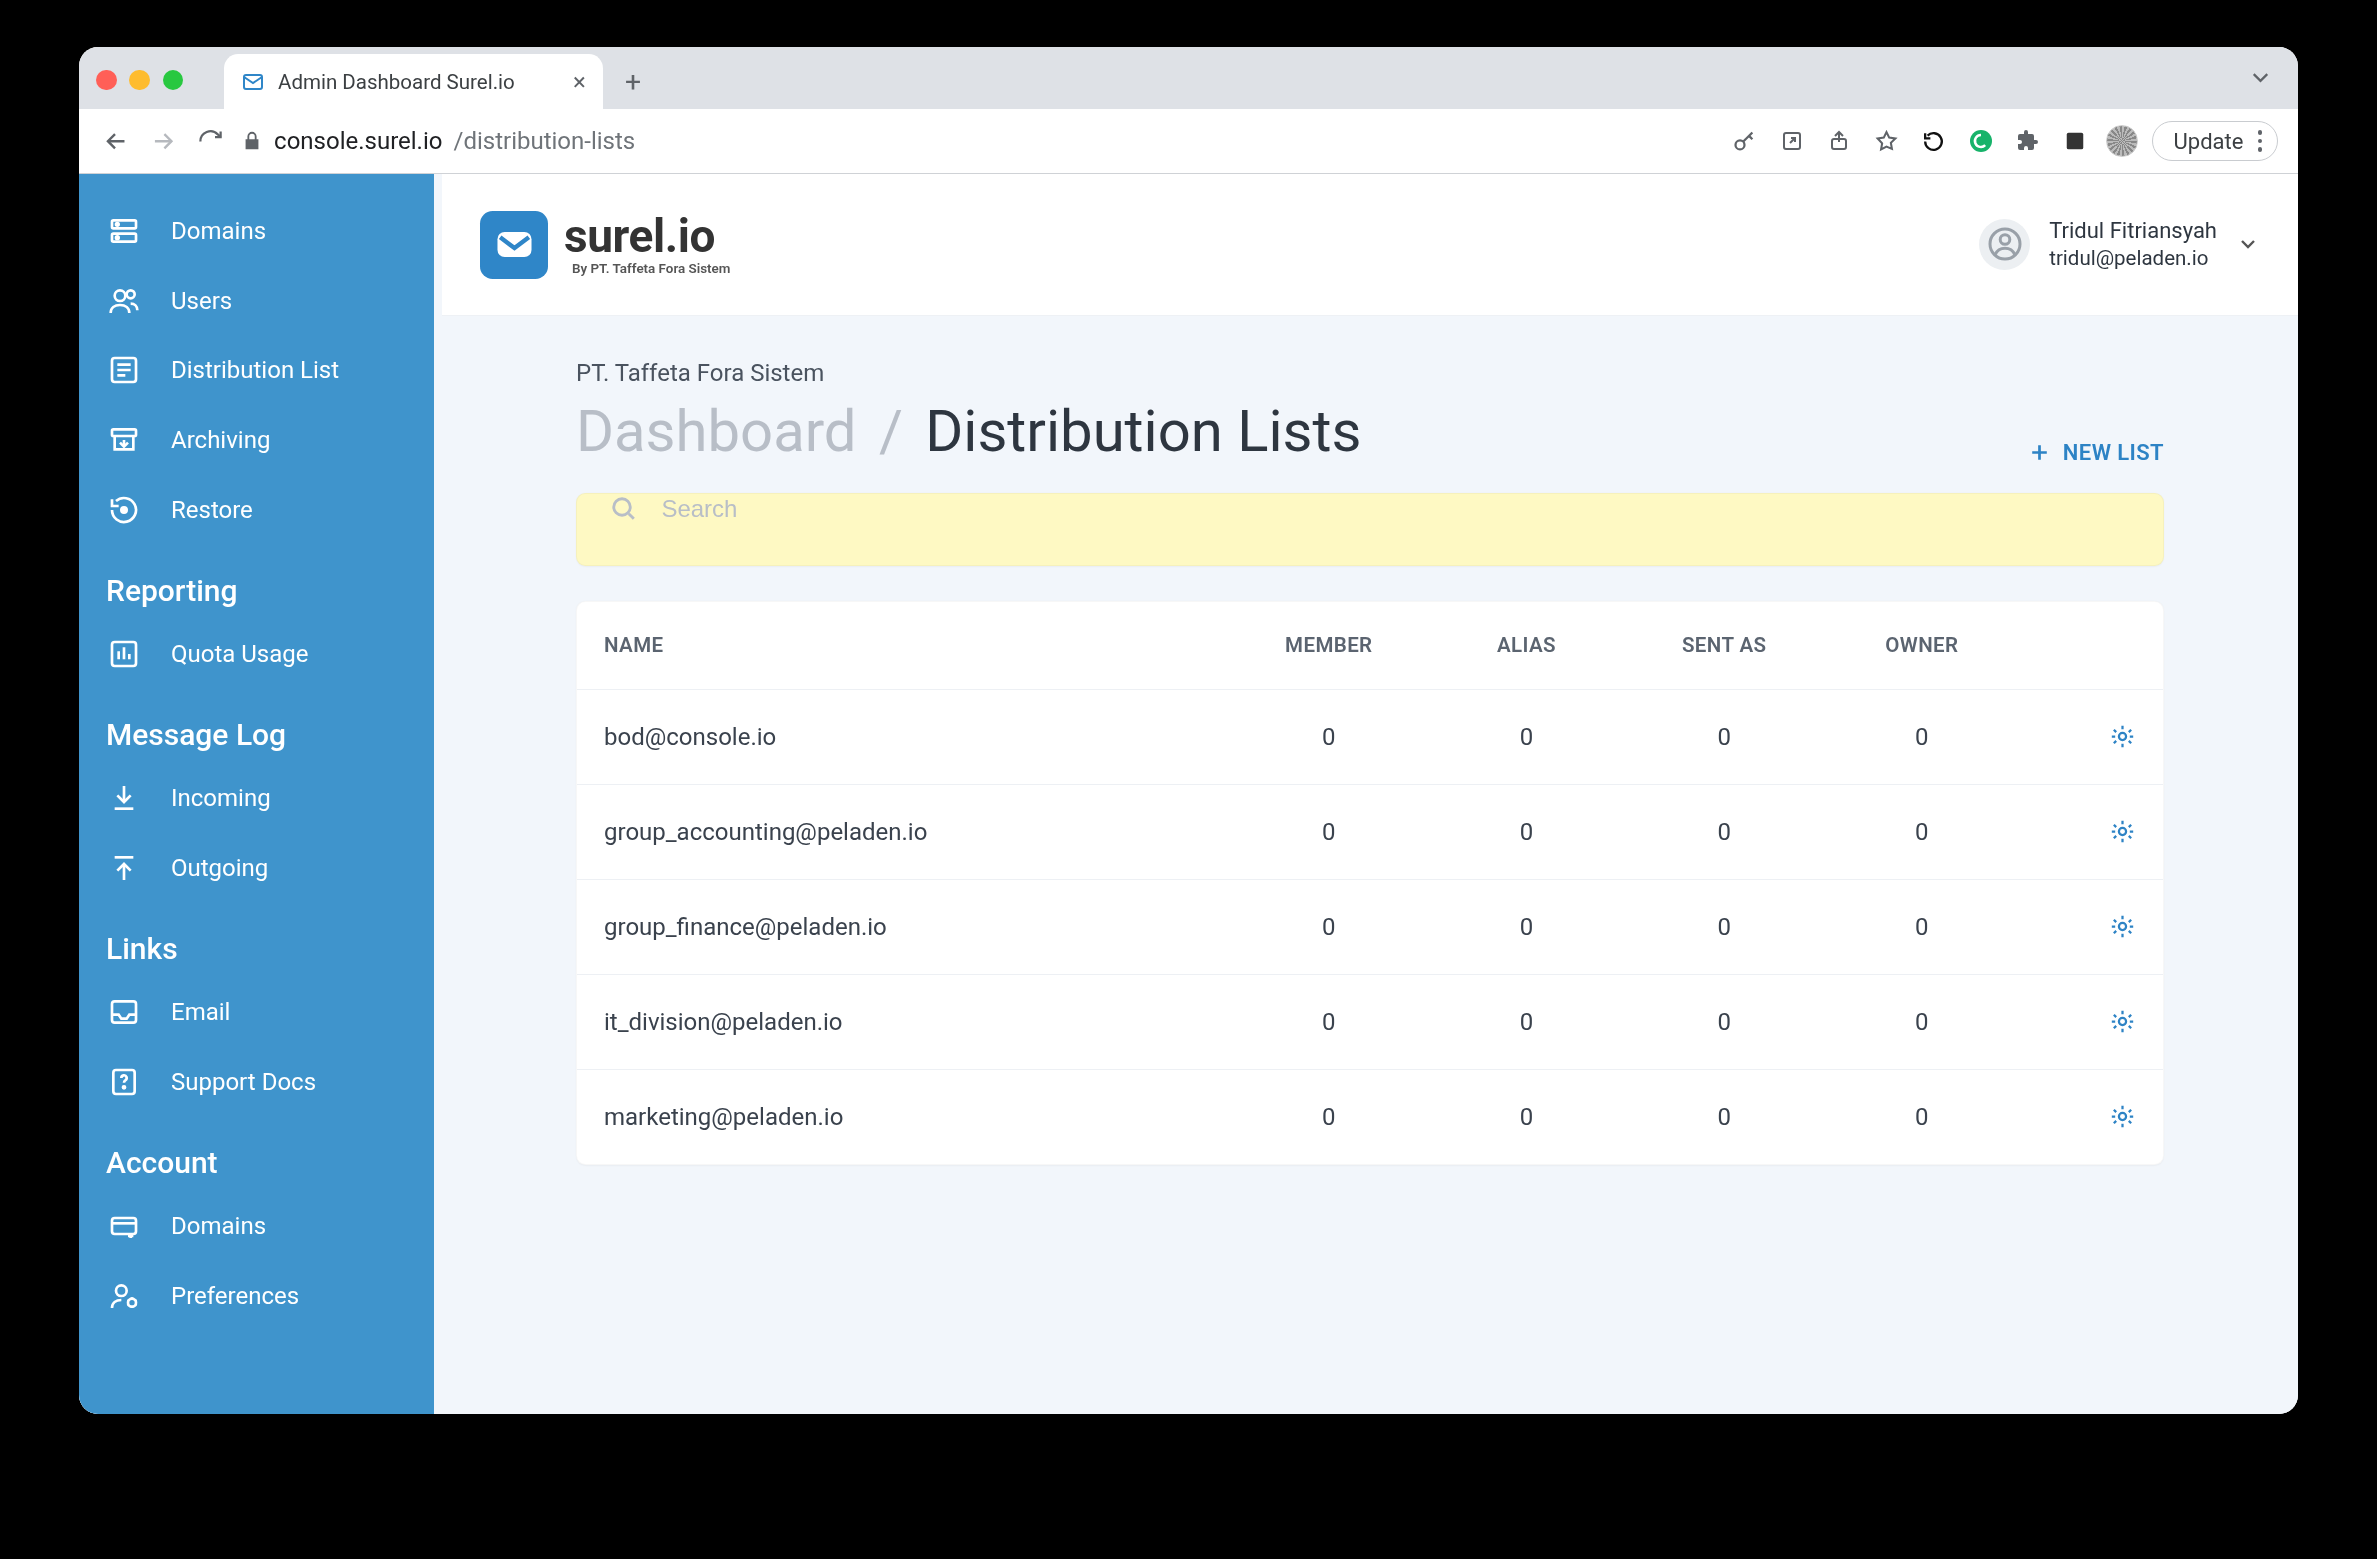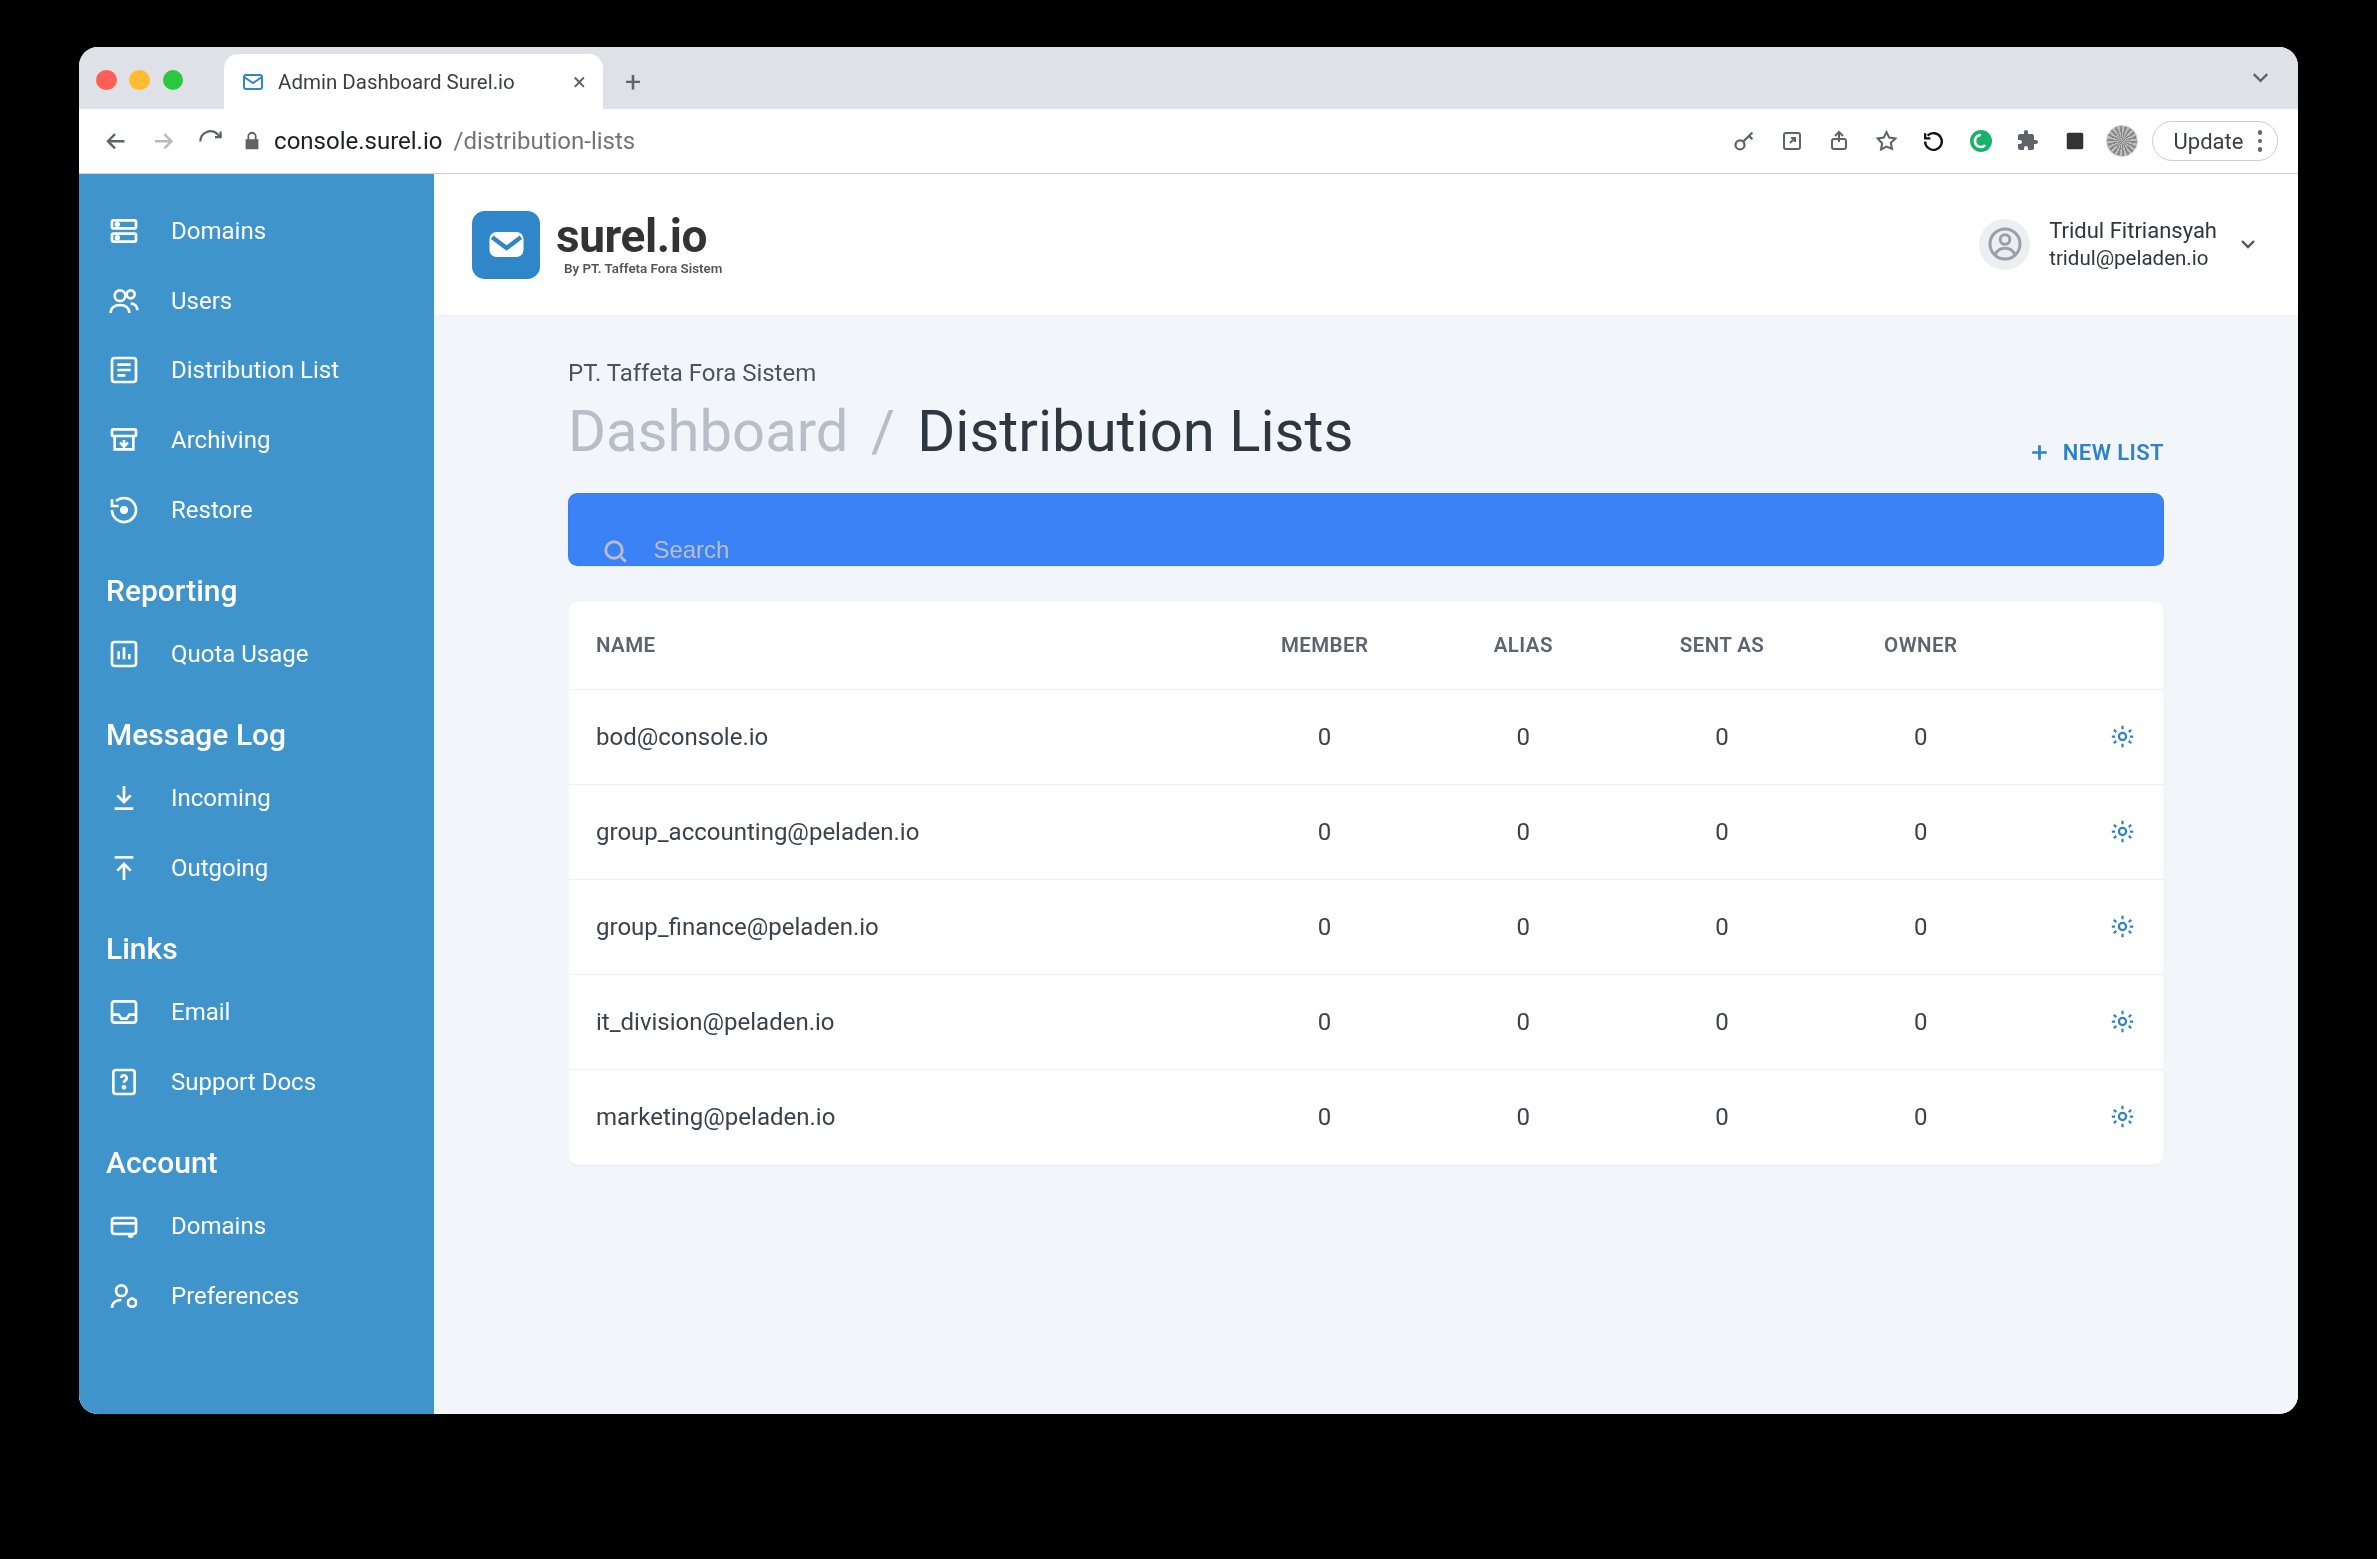--- a/index.html
+++ b/index.html
@@ -92,21 +92,21 @@
   .side-item{
     display:flex;align-items:center;gap:30px;
     padding:17.4px 27px;font-size:24px;cursor:pointer;
   }
   .side-item .ico{width:35px;height:35px;display:flex;align-items:center;justify-content:center;}
   .side-item .ico svg{stroke:#fff;}
   .side-head{
     padding:28.4px 27px 11px;font-size:30px;font-weight:500;color:#fff;
   }
 
-  .main{flex:1;display:flex;flex-direction:column;}
+  .main{flex:1;display:flex;flex-direction:column;margin-left:8px;}
   .topbar{
     height:142px;background:#fff;display:flex;align-items:center;
     padding:0 38px;justify-content:space-between;
     border-bottom:0.8px solid #eef1f5;
   }
   .brand{display:flex;align-items:center;gap:16px;}
   .brand-mark{
     width:68px;height:68px;border-radius:12.6px;background:#2f86c8;
     display:flex;align-items:center;justify-content:center;
   }
@@ -123,22 +123,22 @@
   .content{padding:43px 134px 63px;}
   .crumbhead{display:flex;align-items:flex-end;justify-content:space-between;margin-bottom:28.4px;}
   .crumbhead .left .org{font-size:24px;color:#4a535f;margin-bottom:9.5px;}
   .crumbhead .left .bc{font-size:58px;font-weight:400;}
   .bc .dash{color:var(--muted);}
   .bc .sep{color:var(--muted);padding:0 8px;}
   .bc .cur{color:var(--heading);}
   .newlist{display:flex;align-items:center;gap:11px;color:var(--accent);font-size:22px;font-weight:600;cursor:pointer;letter-spacing:0.4px;}
 
   .searchbox{
-    background:#3b82f6;border-radius:9.5px;height:73px;
-    display:flex;align-items:flex-end;padding:0 32px;gap:22px;
+    background:#fef9c3;border-radius:9.5px;height:73px;
+    display:flex;align-items:flex-start;padding:0 32px;gap:22px;
     box-shadow:0 0.8px 1.6px rgba(0,0,0,.04);
     margin-bottom:35px;
     border:0.8px solid rgba(0,0,0,.03);
   }
   .searchbox input{border:none;outline:none;font-size:24px;flex:1;color:#333;background:transparent;}
   .searchbox input::placeholder{color:var(--muted);}
 
   .table{
     background:#fff;border-radius:9.5px;
     box-shadow:0 0.8px 1.6px rgba(0,0,0,.04);

